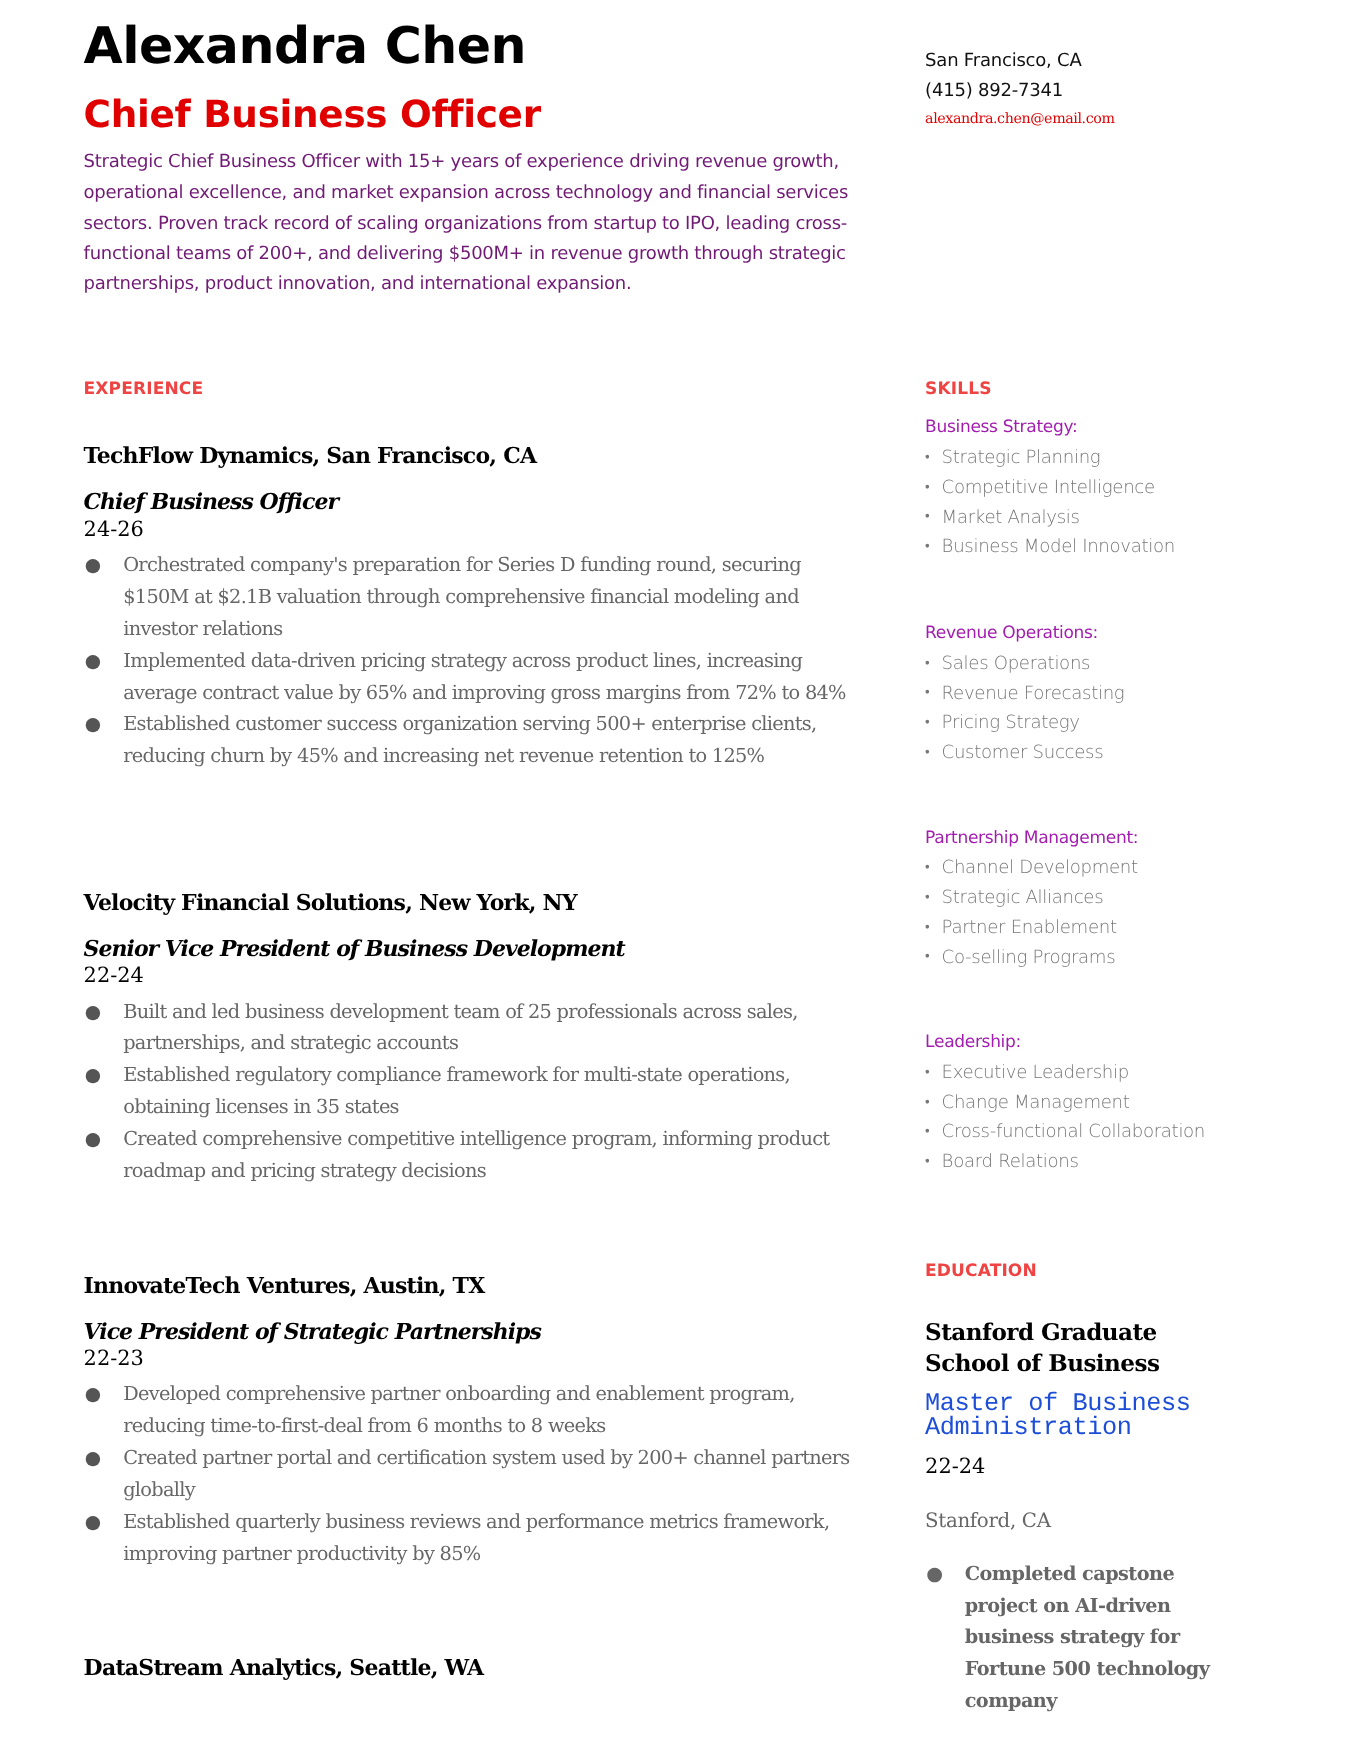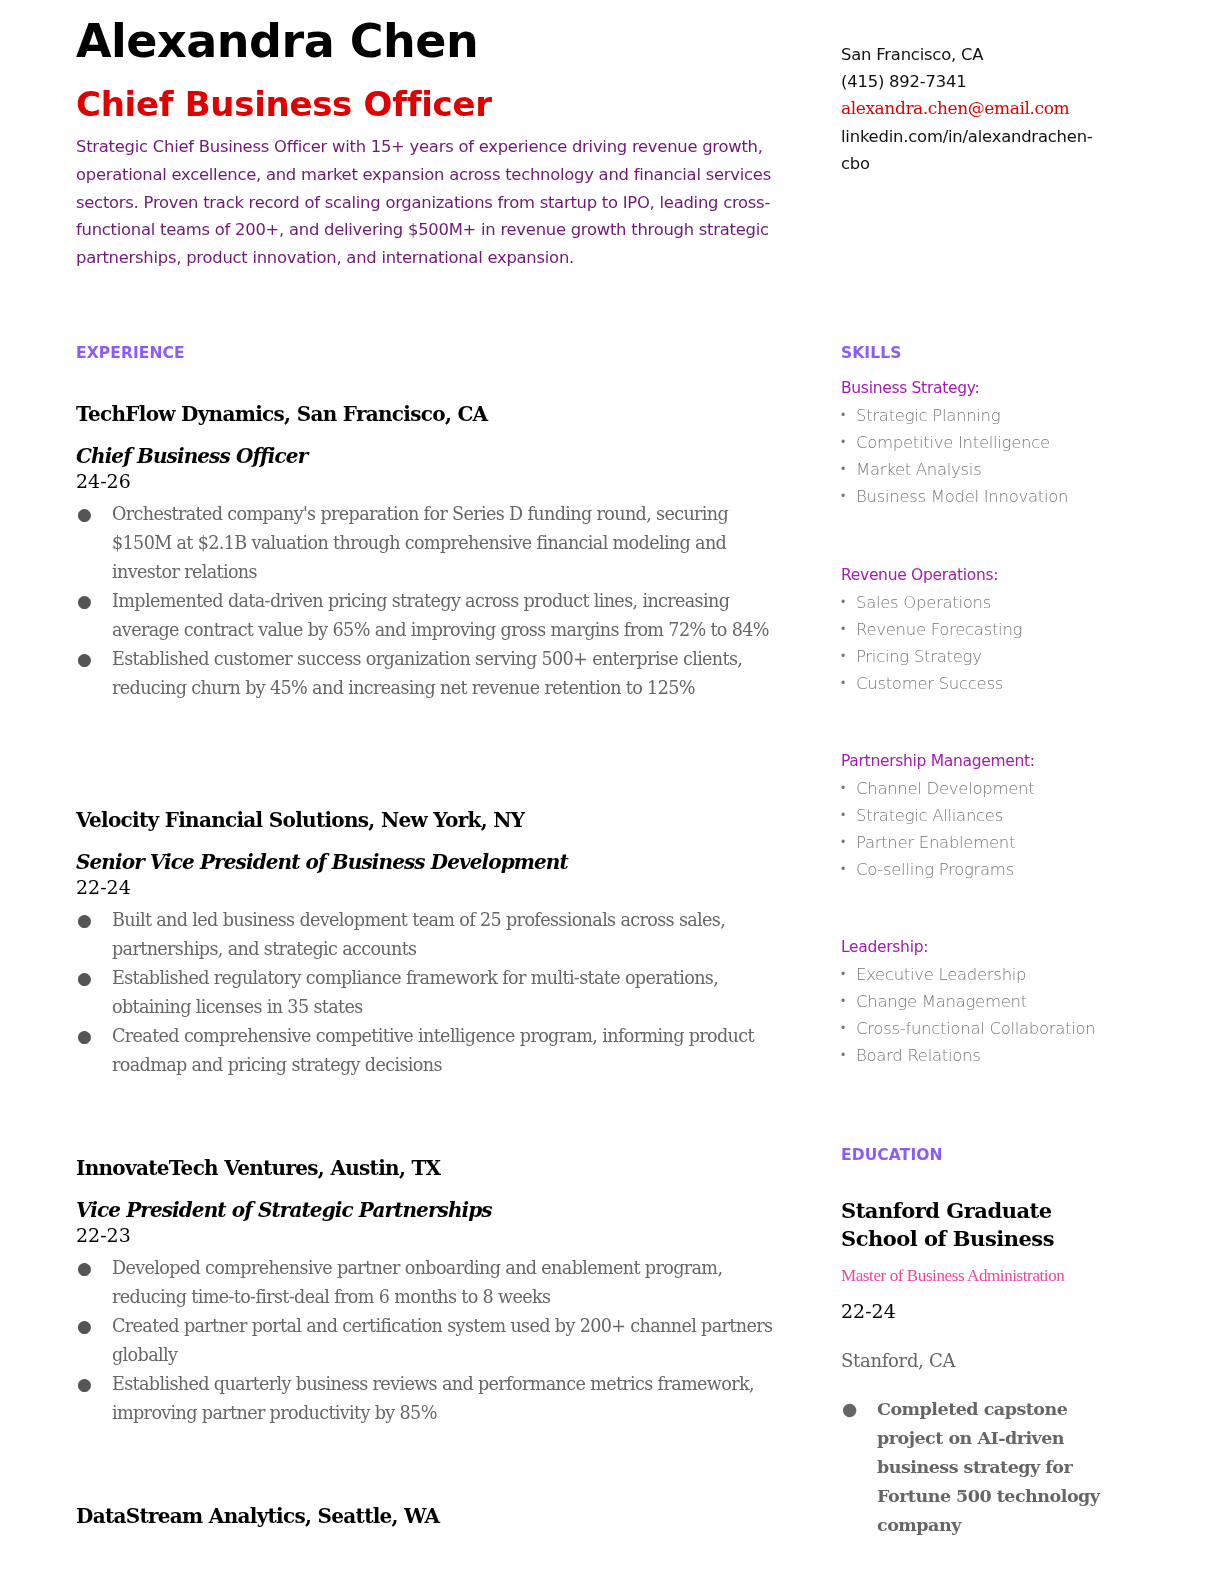--- a/index.html
+++ b/index.html
@@ -4,58 +4,57 @@
   <style>
     * { box-sizing: border-box; margin: 0; padding: 0; }
     html, body { width: 1224px; height: 1584px; background: #ffffff; overflow: hidden; }
     body { position: relative; font-family: "Liberation Sans", sans-serif; color: #000; }
 
     .name { position: absolute; left: 76px; top: 14px; font-family: "DejaVu Sans", sans-serif; font-weight: bold; font-size: 46px; letter-spacing: -0.5px; color: #000; line-height: 1.2; text-align: right; }
     .title { position: absolute; left: 76px; top: 84px; font-family: "DejaVu Sans", sans-serif; font-weight: bold; font-size: 34px; color: #e00000; letter-spacing: -0.3px; line-height: 1.2; }
     .summary { position: absolute; left: 76px; top: 133px; width: 712px; font-family: "DejaVu Sans", sans-serif; font-size: 16.4px; line-height: 27.8px; color: #701a75; letter-spacing: -0.25px; }
 
     .contact { position: absolute; left: 841px; top: 41px; width: 280px; font-family: "DejaVu Sans", sans-serif; font-size: 16.4px; line-height: 27.2px; color: #111; letter-spacing: -0.2px; }
-    .contact .email { font-family: "DejaVu Serif", serif; color: #e00000; font-size: 17px; letter-spacing: -0.4px; }
+    .contact .email { font-family: "DejaVu Serif", serif; color: #e00000; font-size: 13px; letter-spacing: -0.4px; }
 
-    .section-heading { position: absolute; font-family: "DejaVu Sans", sans-serif; font-weight: bold; font-size: 15.5px; color: #8b5cf6; letter-spacing: 0.1px; }
+    .section-heading { position: absolute; font-family: "DejaVu Sans", sans-serif; font-weight: bold; font-size: 15.5px; color: #ef4444; letter-spacing: 0.1px; }
 
     .job { position: absolute; left: 76px; width: 715px; }
     .job .company { font-family: "DejaVu Serif", serif; font-weight: bold; font-size: 20px; color: #000; letter-spacing: -0.7px; line-height: 26px; }
     .job .role { font-family: "DejaVu Serif", serif; font-style: italic; font-weight: bold; font-size: 20px; color: #000; letter-spacing: -0.9px; line-height: 26px; margin-top: 16px; }
     .job .dates { font-family: "DejaVu Serif", serif; font-size: 19px; color: #000; line-height: 24px; }
     .job ul { list-style: none; margin-top: 7px; }
     .job li { position: relative; padding-left: 36px; font-family: "DejaVu Serif", serif; font-size: 17.6px; line-height: 29px; color: #666; letter-spacing: -0.65px; }
     .job li .dot { position: absolute; left: 1px; top: 0; font-size: 17px; color: #555; }
 
     .skill-group { position: absolute; left: 841px; width: 290px; font-family: "DejaVu Sans", sans-serif; }
     .skill-group .cat { font-size: 15.5px; color: #a21caf; line-height: 27px; letter-spacing: -0.3px; }
     .skill-group .item { font-size: 16.5px; color: #777; line-height: 27.1px; letter-spacing: -0.3px; font-weight: 300; }
     .skill-group .item .b { display: inline-block; width: 15px; font-size: 12px; color: #777; vertical-align: 2px; }
 
     .edu { position: absolute; left: 841px; top: 1197px; width: 290px; }
     .edu .school { font-family: "DejaVu Serif", serif; font-weight: bold; font-size: 21px; line-height: 28px; color: #000; letter-spacing: -0.5px; }
-    .edu .degree { font-family: Liberation Serif, serif; font-size: 17px; line-height: 22px; color: #ec4899; margin-top: 12px; letter-spacing: -0.4px; }
+    .edu .degree { font-family: Liberation Mono, monospace; font-size: 23px; line-height: 22px; color: #1d4ed8; margin-top: 12px; letter-spacing: -0.4px; }
     .edu .dates { font-family: "DejaVu Serif", serif; font-size: 19px; color: #000; margin-top: 12px; line-height: 24px; }
     .edu .loc { font-family: "DejaVu Serif", serif; font-size: 18px; color: #666; margin-top: 26px; line-height: 24px; letter-spacing: -0.3px; }
     .edu ul { list-style: none; margin-top: 22px; }
     .edu li { position: relative; padding-left: 36px; font-family: "DejaVu Serif", serif; font-weight: bold; font-size: 17.5px; line-height: 29px; color: #666; letter-spacing: -0.5px; }
     .edu li .dot { position: absolute; left: 1px; top: 0; color: #666; }
   </style>
 </head>
 <body>
 
 <div class="name">Alexandra Chen</div>
 <div class="title">Chief Business Officer</div>
 <p class="summary">Strategic Chief Business Officer with 15+ years of experience driving revenue growth, operational excellence, and market expansion across technology and financial services sectors. Proven track record of scaling organizations from startup to IPO, leading cross-functional teams of 200+, and delivering $500M+ in revenue growth through strategic partnerships, product innovation, and international expansion.</p>
 
 <div class="contact">
   <div>San Francisco, CA</div>
   <div>(415) 892-7341</div>
   <div class="email">alexandra.chen@email.com</div>
-  <div>linkedin.com/in/alexandrachen-cbo</div>
 </div>
 
 <div class="section-heading" style="left:76px; top:344px;">EXPERIENCE</div>
 
 <div class="job" style="top:401px;">
   <div class="company">TechFlow Dynamics, San Francisco, CA</div>
   <div class="role">Chief Business Officer</div>
   <div class="dates">24-26</div>
   <ul>
     <li><span class="dot">●</span><span>Orchestrated company's preparation for Series D funding round, securing $150M at $2.1B valuation through comprehensive financial modeling and investor relations</span></li>

